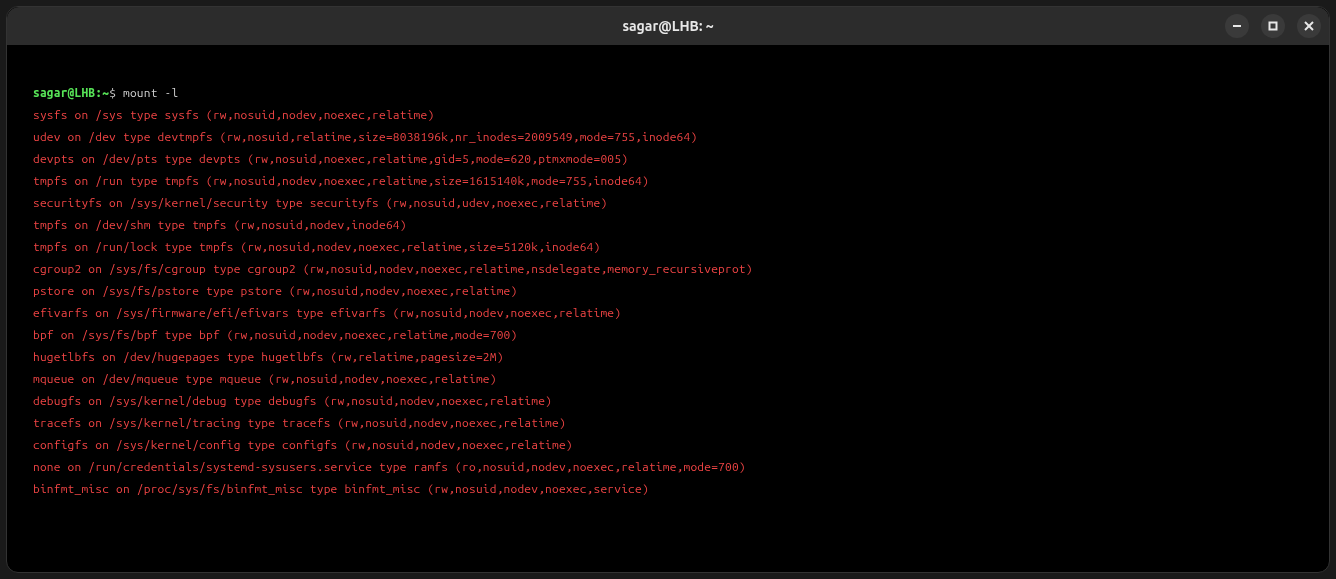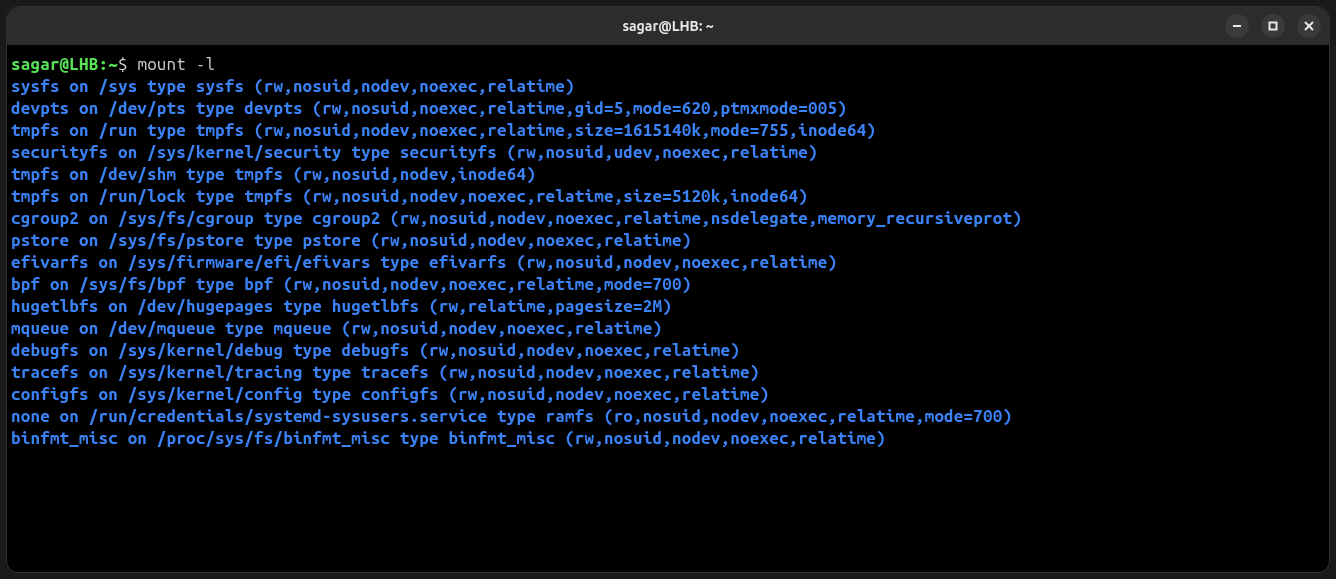--- a/index.html
+++ b/index.html
@@ -65,45 +65,45 @@
     }
     .window-btn svg {
       width: 10px;
       height: 10px;
       stroke: #e8e8e8;
       stroke-width: 2;
       fill: none;
     }
     .terminal-content {
       flex: 1;
-      padding: 8px 4px;
-      font-size: 17px;
+      padding: 8px 26px;
+      font-size: 12px;
       line-height: 22px;
       color: #d0d0d0;
       overflow: hidden;
       letter-spacing: 0.2px;
+      margin-top: 29px;
     }
     .prompt-user {
       color: #57e457;
       font-weight: bold;
     }
     .prompt-path {
       color: #57e457;
       font-weight: bold;
     }
     .prompt-dollar {
       color: #d0d0d0;
     }
     .command {
       color: #d0d0d0;
     }
     .output-line {
-      color: #3b82f6;
+      color: #ef4444;
       white-space: pre;
-      font-weight: bold;
     }
   </style>
 </head>
 <body>
 
 <div class="terminal-window">
   <div class="titlebar">
     <span class="title-text">sagar@LHB: ~</span>
     <div class="window-controls">
       <div class="window-btn">
@@ -123,31 +123,32 @@
           </svg>
       </div>
     </div>
   </div>
   <div class="terminal-content">
     <div>
       <span class="prompt-user">sagar@LHB</span><span class="prompt-path">:</span><span class="prompt-path">~</span><span class="prompt-dollar">$ </span><span class="command">mount -l</span>
     </div>
     <div id="output-container">
         <div class="output-line">sysfs on /sys type sysfs (rw,nosuid,nodev,noexec,relatime)</div>
+        <div class="output-line">udev on /dev type devtmpfs (rw,nosuid,relatime,size=8038196k,nr_inodes=2009549,mode=755,inode64)</div>
         <div class="output-line">devpts on /dev/pts type devpts (rw,nosuid,noexec,relatime,gid=5,mode=620,ptmxmode=005)</div>
         <div class="output-line">tmpfs on /run type tmpfs (rw,nosuid,nodev,noexec,relatime,size=1615140k,mode=755,inode64)</div>
         <div class="output-line">securityfs on /sys/kernel/security type securityfs (rw,nosuid,udev,noexec,relatime)</div>
         <div class="output-line">tmpfs on /dev/shm type tmpfs (rw,nosuid,nodev,inode64)</div>
         <div class="output-line">tmpfs on /run/lock type tmpfs (rw,nosuid,nodev,noexec,relatime,size=5120k,inode64)</div>
         <div class="output-line">cgroup2 on /sys/fs/cgroup type cgroup2 (rw,nosuid,nodev,noexec,relatime,nsdelegate,memory_recursiveprot)</div>
         <div class="output-line">pstore on /sys/fs/pstore type pstore (rw,nosuid,nodev,noexec,relatime)</div>
         <div class="output-line">efivarfs on /sys/firmware/efi/efivars type efivarfs (rw,nosuid,nodev,noexec,relatime)</div>
         <div class="output-line">bpf on /sys/fs/bpf type bpf (rw,nosuid,nodev,noexec,relatime,mode=700)</div>
         <div class="output-line">hugetlbfs on /dev/hugepages type hugetlbfs (rw,relatime,pagesize=2M)</div>
         <div class="output-line">mqueue on /dev/mqueue type mqueue (rw,nosuid,nodev,noexec,relatime)</div>
         <div class="output-line">debugfs on /sys/kernel/debug type debugfs (rw,nosuid,nodev,noexec,relatime)</div>
         <div class="output-line">tracefs on /sys/kernel/tracing type tracefs (rw,nosuid,nodev,noexec,relatime)</div>
         <div class="output-line">configfs on /sys/kernel/config type configfs (rw,nosuid,nodev,noexec,relatime)</div>
         <div class="output-line">none on /run/credentials/systemd-sysusers.service type ramfs (ro,nosuid,nodev,noexec,relatime,mode=700)</div>
-        <div class="output-line">binfmt_misc on /proc/sys/fs/binfmt_misc type binfmt_misc (rw,nosuid,nodev,noexec,relatime)</div>
+        <div class="output-line">binfmt_misc on /proc/sys/fs/binfmt_misc type binfmt_misc (rw,nosuid,nodev,noexec,service)</div>
       </div>
   </div>
 </div>
 
 </body></html>

